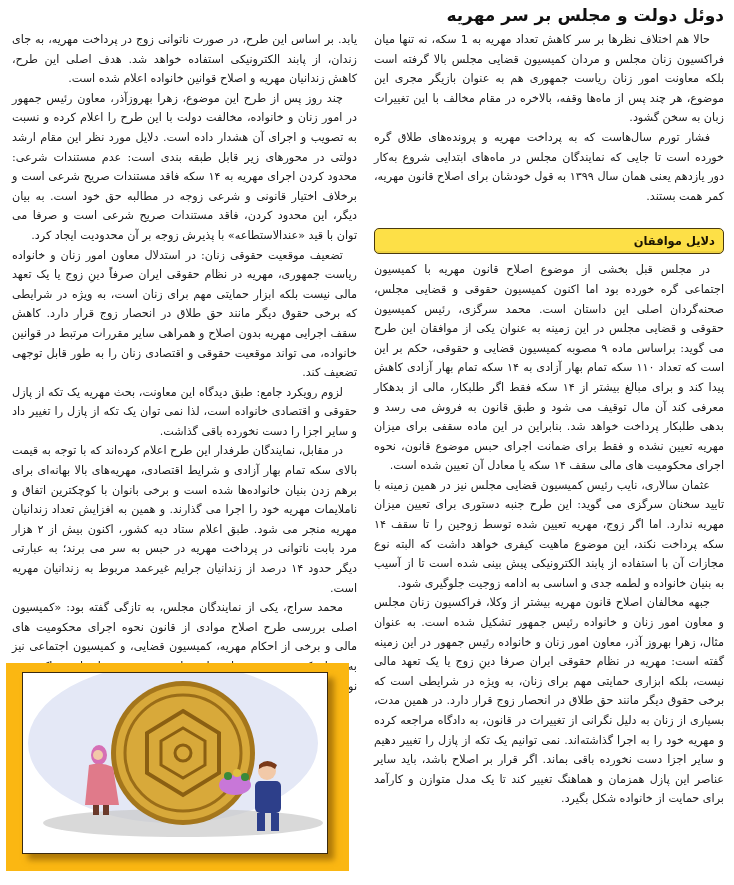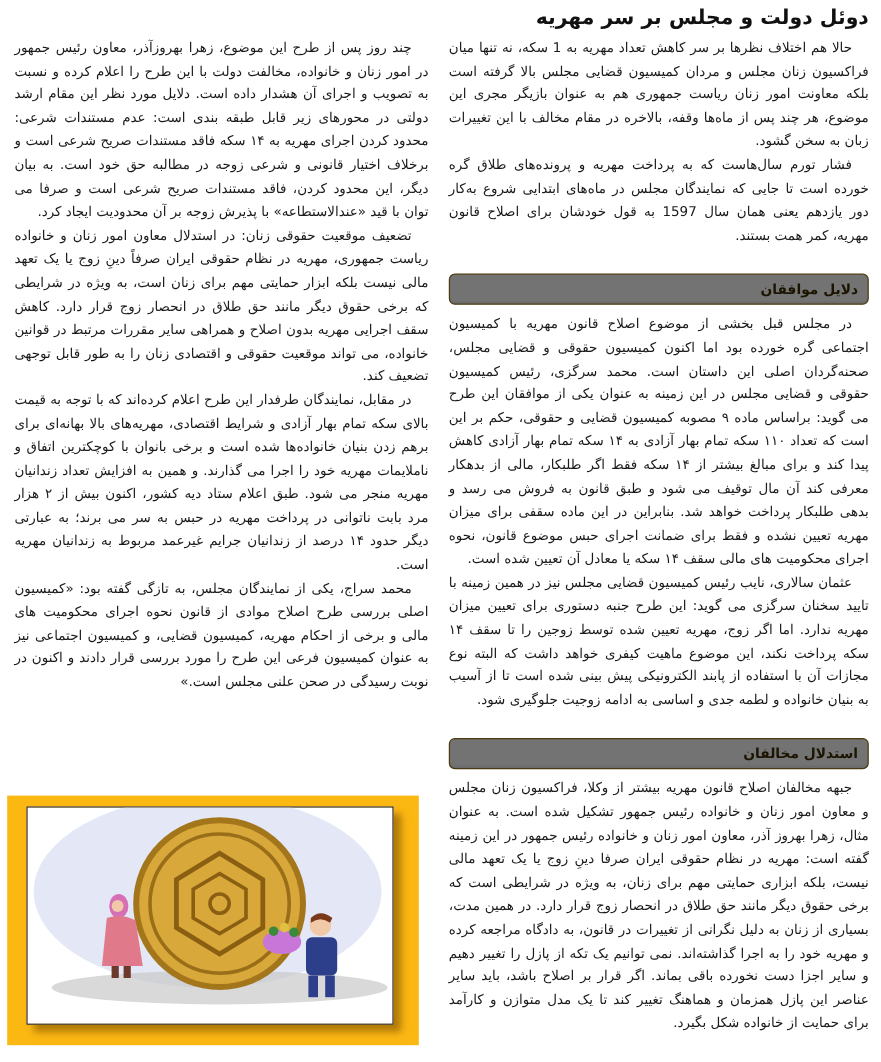--- a/index.html
+++ b/index.html
@@ -14,21 +14,21 @@
   }
   .col-right { right: 10px; width: 350px; }
   .col-left { left: 12px; width: 345px; top: 30px; }
   .title {
     font-size: 17px; font-weight: bold; line-height: 26px;
     margin: 2px 0 2px 0; color: #111;
   }
   p { margin: 0; text-indent: 14px; }
   .section-head {
     margin: 22px 0 6px 0; height: 24px; border: 1.5px solid #4a3a10;
-    border-radius: 5px; background: #737373;
+    border-radius: 5px; background: #fde047;
     display: flex; align-items: center; padding-right: 8px;
     font-weight: bold; font-size: 11.5px; color: #1b1400;
     box-shadow: inset 0 -2px 0 rgba(0,0,0,0.06);
   }
   .illustration {
     position: absolute; left: 6px; top: 663px; width: 343px; height: 208px;
     background: #fbb712;
   }
   .illustration .frame {
     position: absolute; left: 16px; top: 9px; width: 304px; height: 180px;
@@ -38,38 +38,37 @@
   }
 </style>
 </head>
 <body>
 
 <div class="page">
 
   <div class="col col-right">
     <div class="title">دوئل دولت و مجلس بر سر مهریه</div>
     <p>حالا هم اختلاف نظرها بر سر کاهش تعداد مهریه به 1 سکه، نه تنها میان فراکسیون زنان مجلس و مردان کمیسیون قضایی مجلس بالا گرفته است بلکه معاونت امور زنان ریاست جمهوری هم به عنوان بازیگر مجری این موضوع، هر چند پس از ماه‌ها وقفه، بالاخره در مقام مخالف با این تغییرات زبان به سخن گشود.</p>
-    <p>فشار تورم سال‌هاست که به پرداخت مهریه و پرونده‌های طلاق گره خورده است تا جایی که نمایندگان مجلس در ماه‌های ابتدایی شروع به‌کار دور یازدهم یعنی همان سال 1597 به قول خودشان برای اصلاح قانون مهریه، کمر همت بستند.</p>
+    <p>فشار تورم سال‌هاست که به پرداخت مهریه و پرونده‌های طلاق گره خورده است تا جایی که نمایندگان مجلس در ماه‌های ابتدایی شروع به‌کار دور یازدهم یعنی همان سال ۱۳۹۹ به قول خودشان برای اصلاح قانون مهریه، کمر همت بستند.</p>
 
     <div class="section-head">
       <span>دلایل موافقان</span>
     </div>
     <p>در مجلس قبل بخشی از موضوع اصلاح قانون مهریه با کمیسیون اجتماعی گره خورده بود اما اکنون کمیسیون حقوقی و قضایی مجلس، صحنه‌گردان اصلی این داستان است. محمد سرگزی، رئیس کمیسیون حقوقی و قضایی مجلس در این زمینه به عنوان یکی از موافقان این طرح می گوید: براساس ماده ۹ مصوبه کمیسیون قضایی و حقوقی، حکم بر این است که تعداد ۱۱۰ سکه تمام بهار آزادی به ۱۴ سکه تمام بهار آزادی کاهش پیدا کند و برای مبالغ بیشتر از ۱۴ سکه فقط اگر طلبکار، مالی از بدهکار معرفی کند آن مال توقیف می شود و طبق قانون به فروش می رسد و بدهی طلبکار پرداخت خواهد شد. بنابراین در این ماده سقفی برای میزان مهریه تعیین نشده و فقط برای ضمانت اجرای حبس موضوع قانون، نحوه اجرای محکومیت های مالی سقف ۱۴ سکه یا معادل آن تعیین شده است.</p>
     <p>عثمان سالاری، نایب رئیس کمیسیون قضایی مجلس نیز در همین زمینه با تایید سخنان سرگزی می گوید: این طرح جنبه دستوری برای تعیین میزان مهریه ندارد. اما اگر زوج، مهریه تعیین شده توسط زوجین را تا سقف ۱۴ سکه پرداخت نکند، این موضوع ماهیت کیفری خواهد داشت که البته نوع مجازات آن با استفاده از پابند الکترونیکی پیش بینی شده است تا از آسیب به بنیان خانواده و لطمه جدی و اساسی به ادامه زوجیت جلوگیری شود.</p>
 
-    <div class="section-head">
-      <span>استدلال مخالفان</span>
-    </div>
     <p>جبهه مخالفان اصلاح قانون مهریه بیشتر از وکلا، فراکسیون زنان مجلس و معاون امور زنان و خانواده رئیس جمهور تشکیل شده است. به عنوان مثال، زهرا بهروز آذر، معاون امور زنان و خانواده رئیس جمهور در این زمینه گفته است: مهریه در نظام حقوقی ایران صرفا دینِ زوج یا یک تعهد مالی نیست، بلکه ابزاری حمایتی مهم برای زنان، به ویژه در شرایطی است که برخی حقوق دیگر مانند حق طلاق در انحصار زوج قرار دارد. در همین مدت، بسیاری از زنان به دلیل نگرانی از تغییرات در قانون، به دادگاه مراجعه کرده و مهریه خود را به اجرا گذاشته‌اند. نمی توانیم یک تکه از پازل را تغییر دهیم و سایر اجزا دست نخورده باقی بماند. اگر قرار بر اصلاح باشد، باید سایر عناصر این پازل همزمان و هماهنگ تغییر کند تا یک مدل متوازن و کارآمد برای حمایت از خانواده شکل بگیرد.</p>
 
   </div>
 
   <div class="col col-left">
+    <p style="text-indent:0">یابد. بر اساس این طرح، در صورت ناتوانی زوج در پرداخت مهریه، به جای زندان، از پابند الکترونیکی استفاده خواهد شد. هدف اصلی این طرح، کاهش زندانیان مهریه و اصلاح قوانین خانواده اعلام شده است.</p>
     <p>چند روز پس از طرح این موضوع، زهرا بهروزآذر، معاون رئیس جمهور در امور زنان و خانواده، مخالفت دولت با این طرح را اعلام کرده و نسبت به تصویب و اجرای آن هشدار داده است. دلایل مورد نظر این مقام ارشد دولتی در محورهای زیر قابل طبقه بندی است: عدم مستندات شرعی: محدود کردن اجرای مهریه به ۱۴ سکه فاقد مستندات صریح شرعی است و برخلاف اختیار قانونی و شرعی زوجه در مطالبه حق خود است. به بیان دیگر، این محدود کردن، فاقد مستندات صریح شرعی است و صرفا می توان با قید «عندالاستطاعه» با پذیرش زوجه بر آن محدودیت ایجاد کرد.</p>
     <p>تضعیف موقعیت حقوقی زنان: در استدلال معاون امور زنان و خانواده ریاست جمهوری، مهریه در نظام حقوقی ایران صرفاً دینِ زوج یا یک تعهد مالی نیست بلکه ابزار حمایتی مهم برای زنان است، به ویژه در شرایطی که برخی حقوق دیگر مانند حق طلاق در انحصار زوج قرار دارد. کاهش سقف اجرایی مهریه بدون اصلاح و همراهی سایر مقررات مرتبط در قوانین خانواده، می تواند موقعیت حقوقی و اقتصادی زنان را به طور قابل توجهی تضعیف کند.</p>
+    <p>لزوم رویکرد جامع: طبق دیدگاه این معاونت، بحث مهریه یک تکه از پازل حقوقی و اقتصادی خانواده است، لذا نمی توان یک تکه از پازل را تغییر داد و سایر اجزا را دست نخورده باقی گذاشت.</p>
     <p>در مقابل، نمایندگان طرفدار این طرح اعلام کرده‌اند که با توجه به قیمت بالای سکه تمام بهار آزادی و شرایط اقتصادی، مهریه‌های بالا بهانه‌ای برای برهم زدن بنیان خانواده‌ها شده است و برخی بانوان با کوچکترین اتفاق و ناملایمات مهریه خود را اجرا می گذارند. و همین به افزایش تعداد زندانیان مهریه منجر می شود. طبق اعلام ستاد دیه کشور، اکنون بیش از ۲ هزار مرد بابت ناتوانی در پرداخت مهریه در حبس به سر می برند؛ به عبارتی دیگر حدود ۱۴ درصد از زندانیان جرایم غیرعمد مربوط به زندانیان مهریه است.</p>
     <p>محمد سراج، یکی از نمایندگان مجلس، به تازگی گفته بود: «کمیسیون اصلی بررسی طرح اصلاح موادی از قانون نحوه اجرای محکومیت های مالی و برخی از احکام مهریه، کمیسیون قضایی، و کمیسیون اجتماعی نیز به عنوان کمیسیون فرعی این طرح را مورد بررسی قرار دادند و اکنون در نوبت رسیدگی در صحن علنی مجلس است.»</p>
   </div>
 
   <div class="illustration">
     <div class="frame">
       <svg width="304" height="180" viewBox="0 0 304 180">
         <ellipse cx="150" cy="70" rx="145" ry="80" fill="#e4e8f6"></ellipse>
         <ellipse cx="160" cy="150" rx="140" ry="14" fill="#c9c9c9" opacity="0.7"></ellipse>
 

